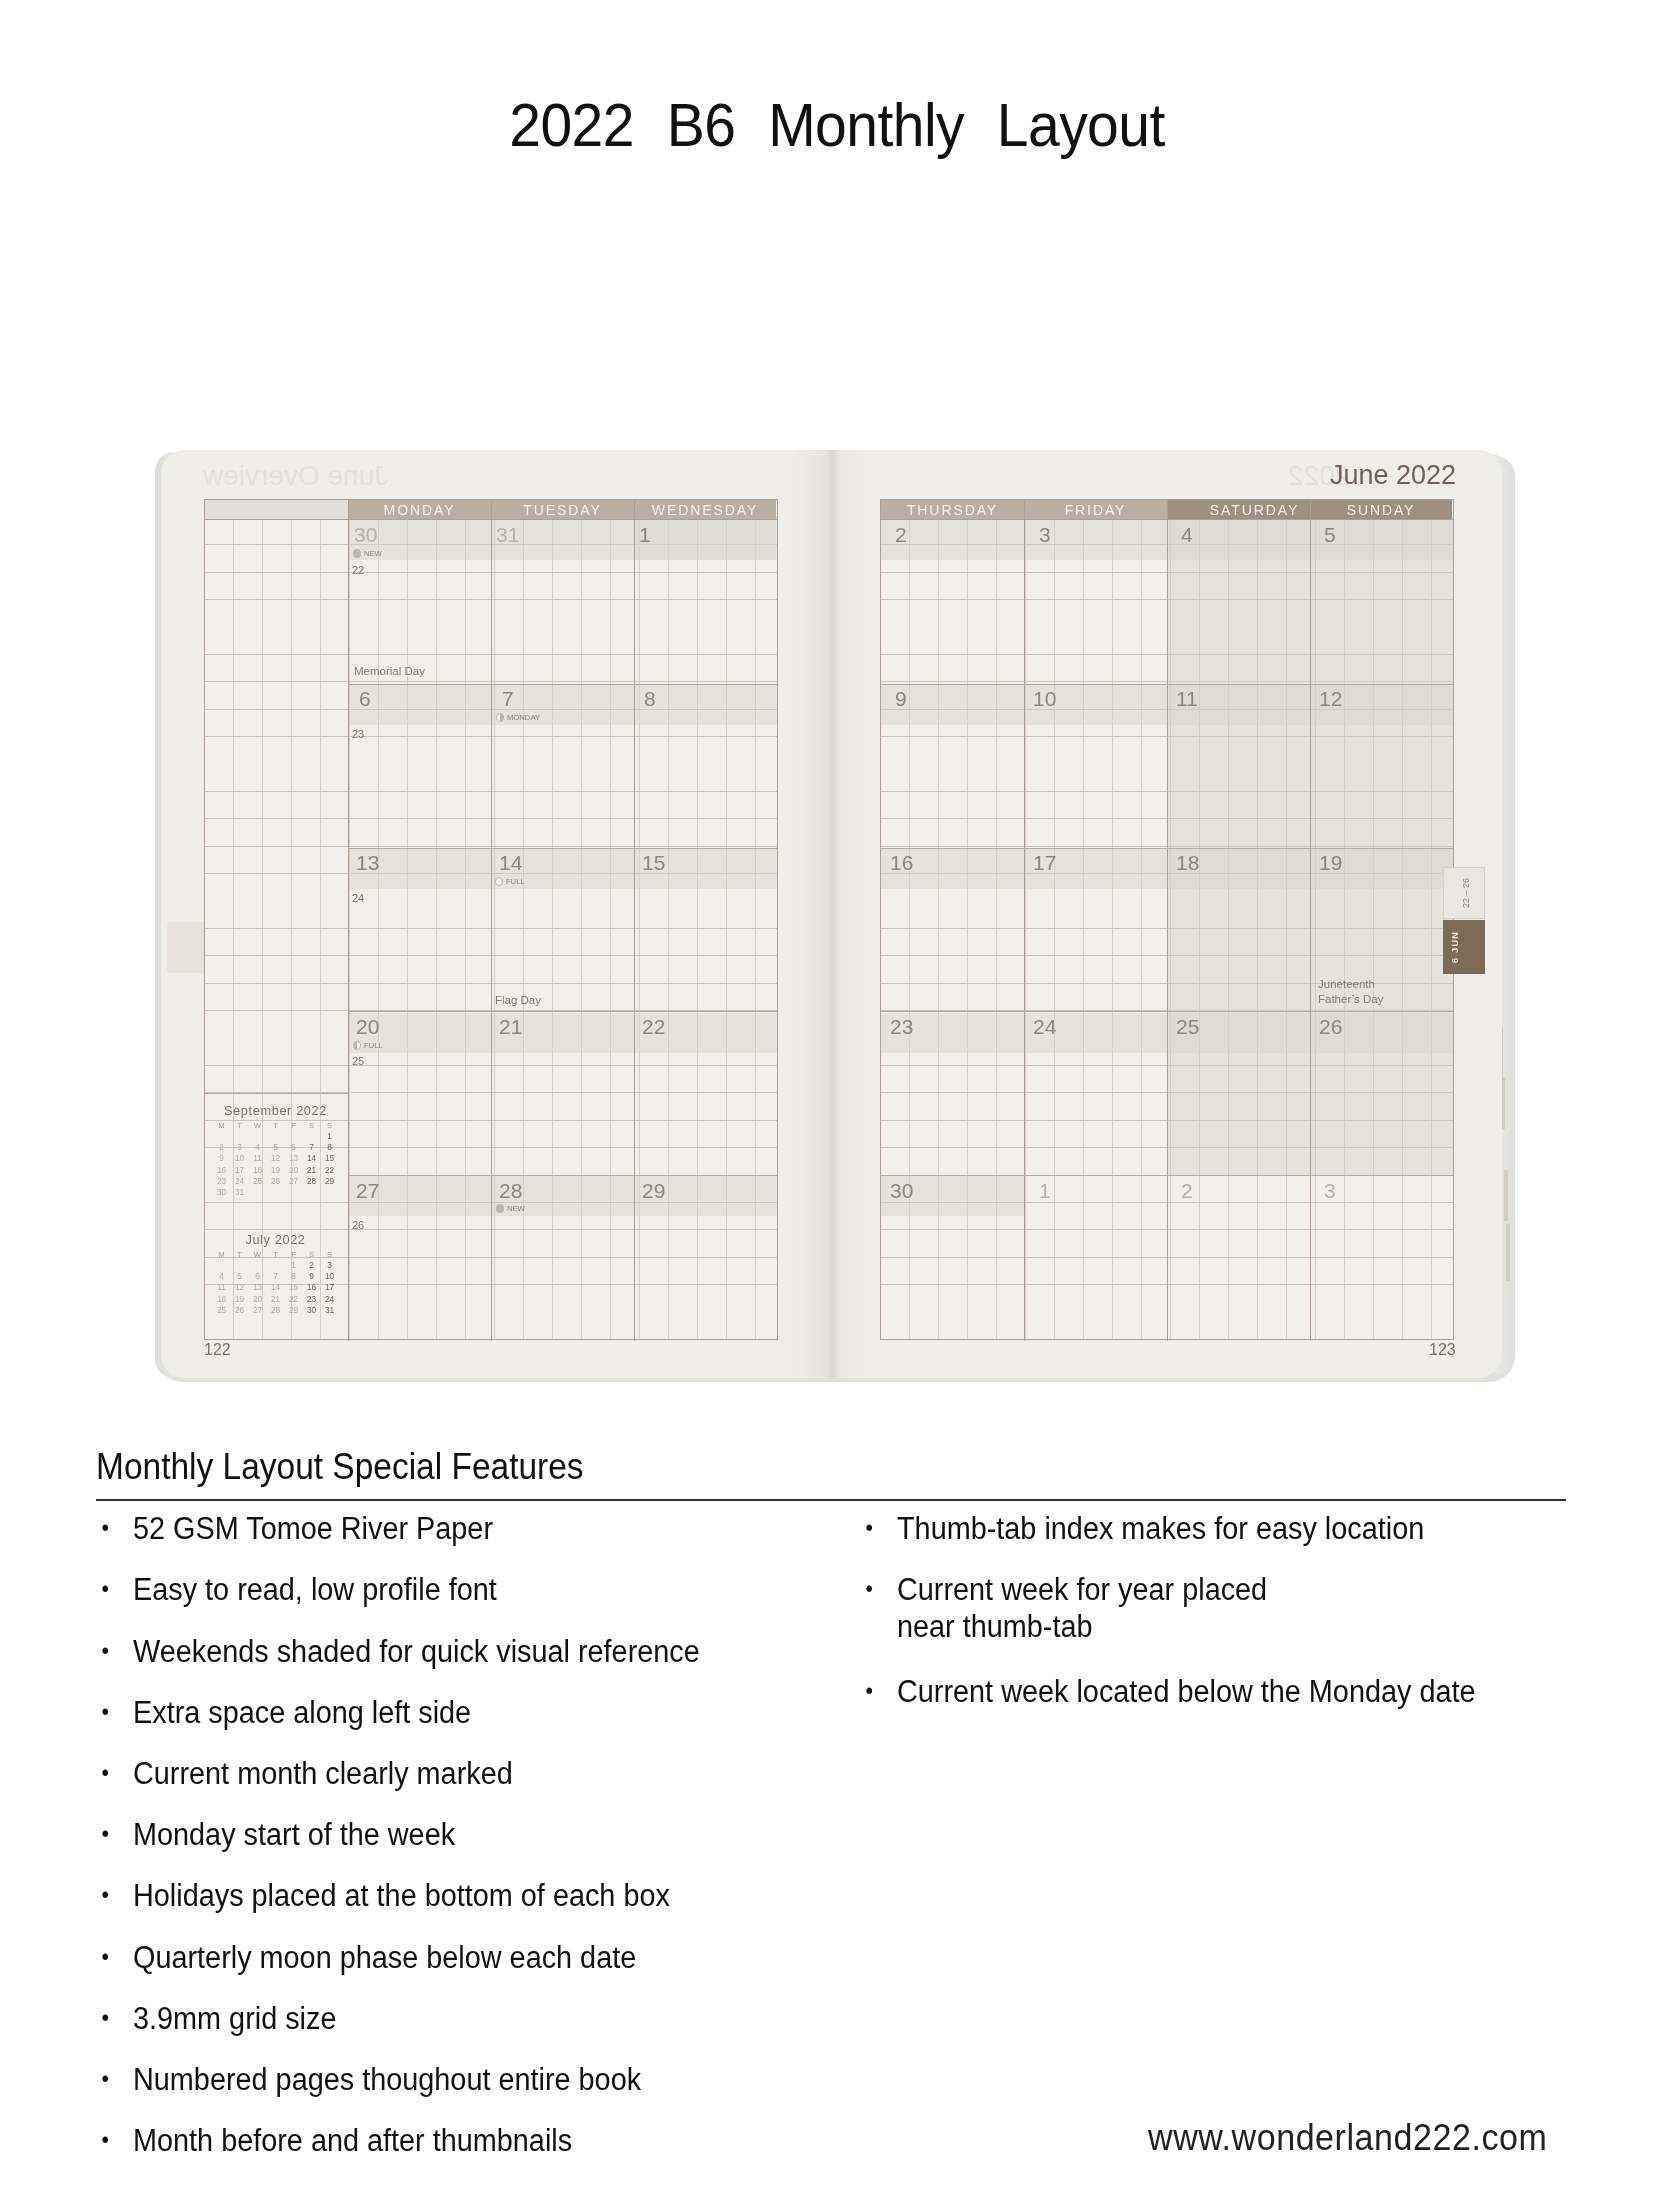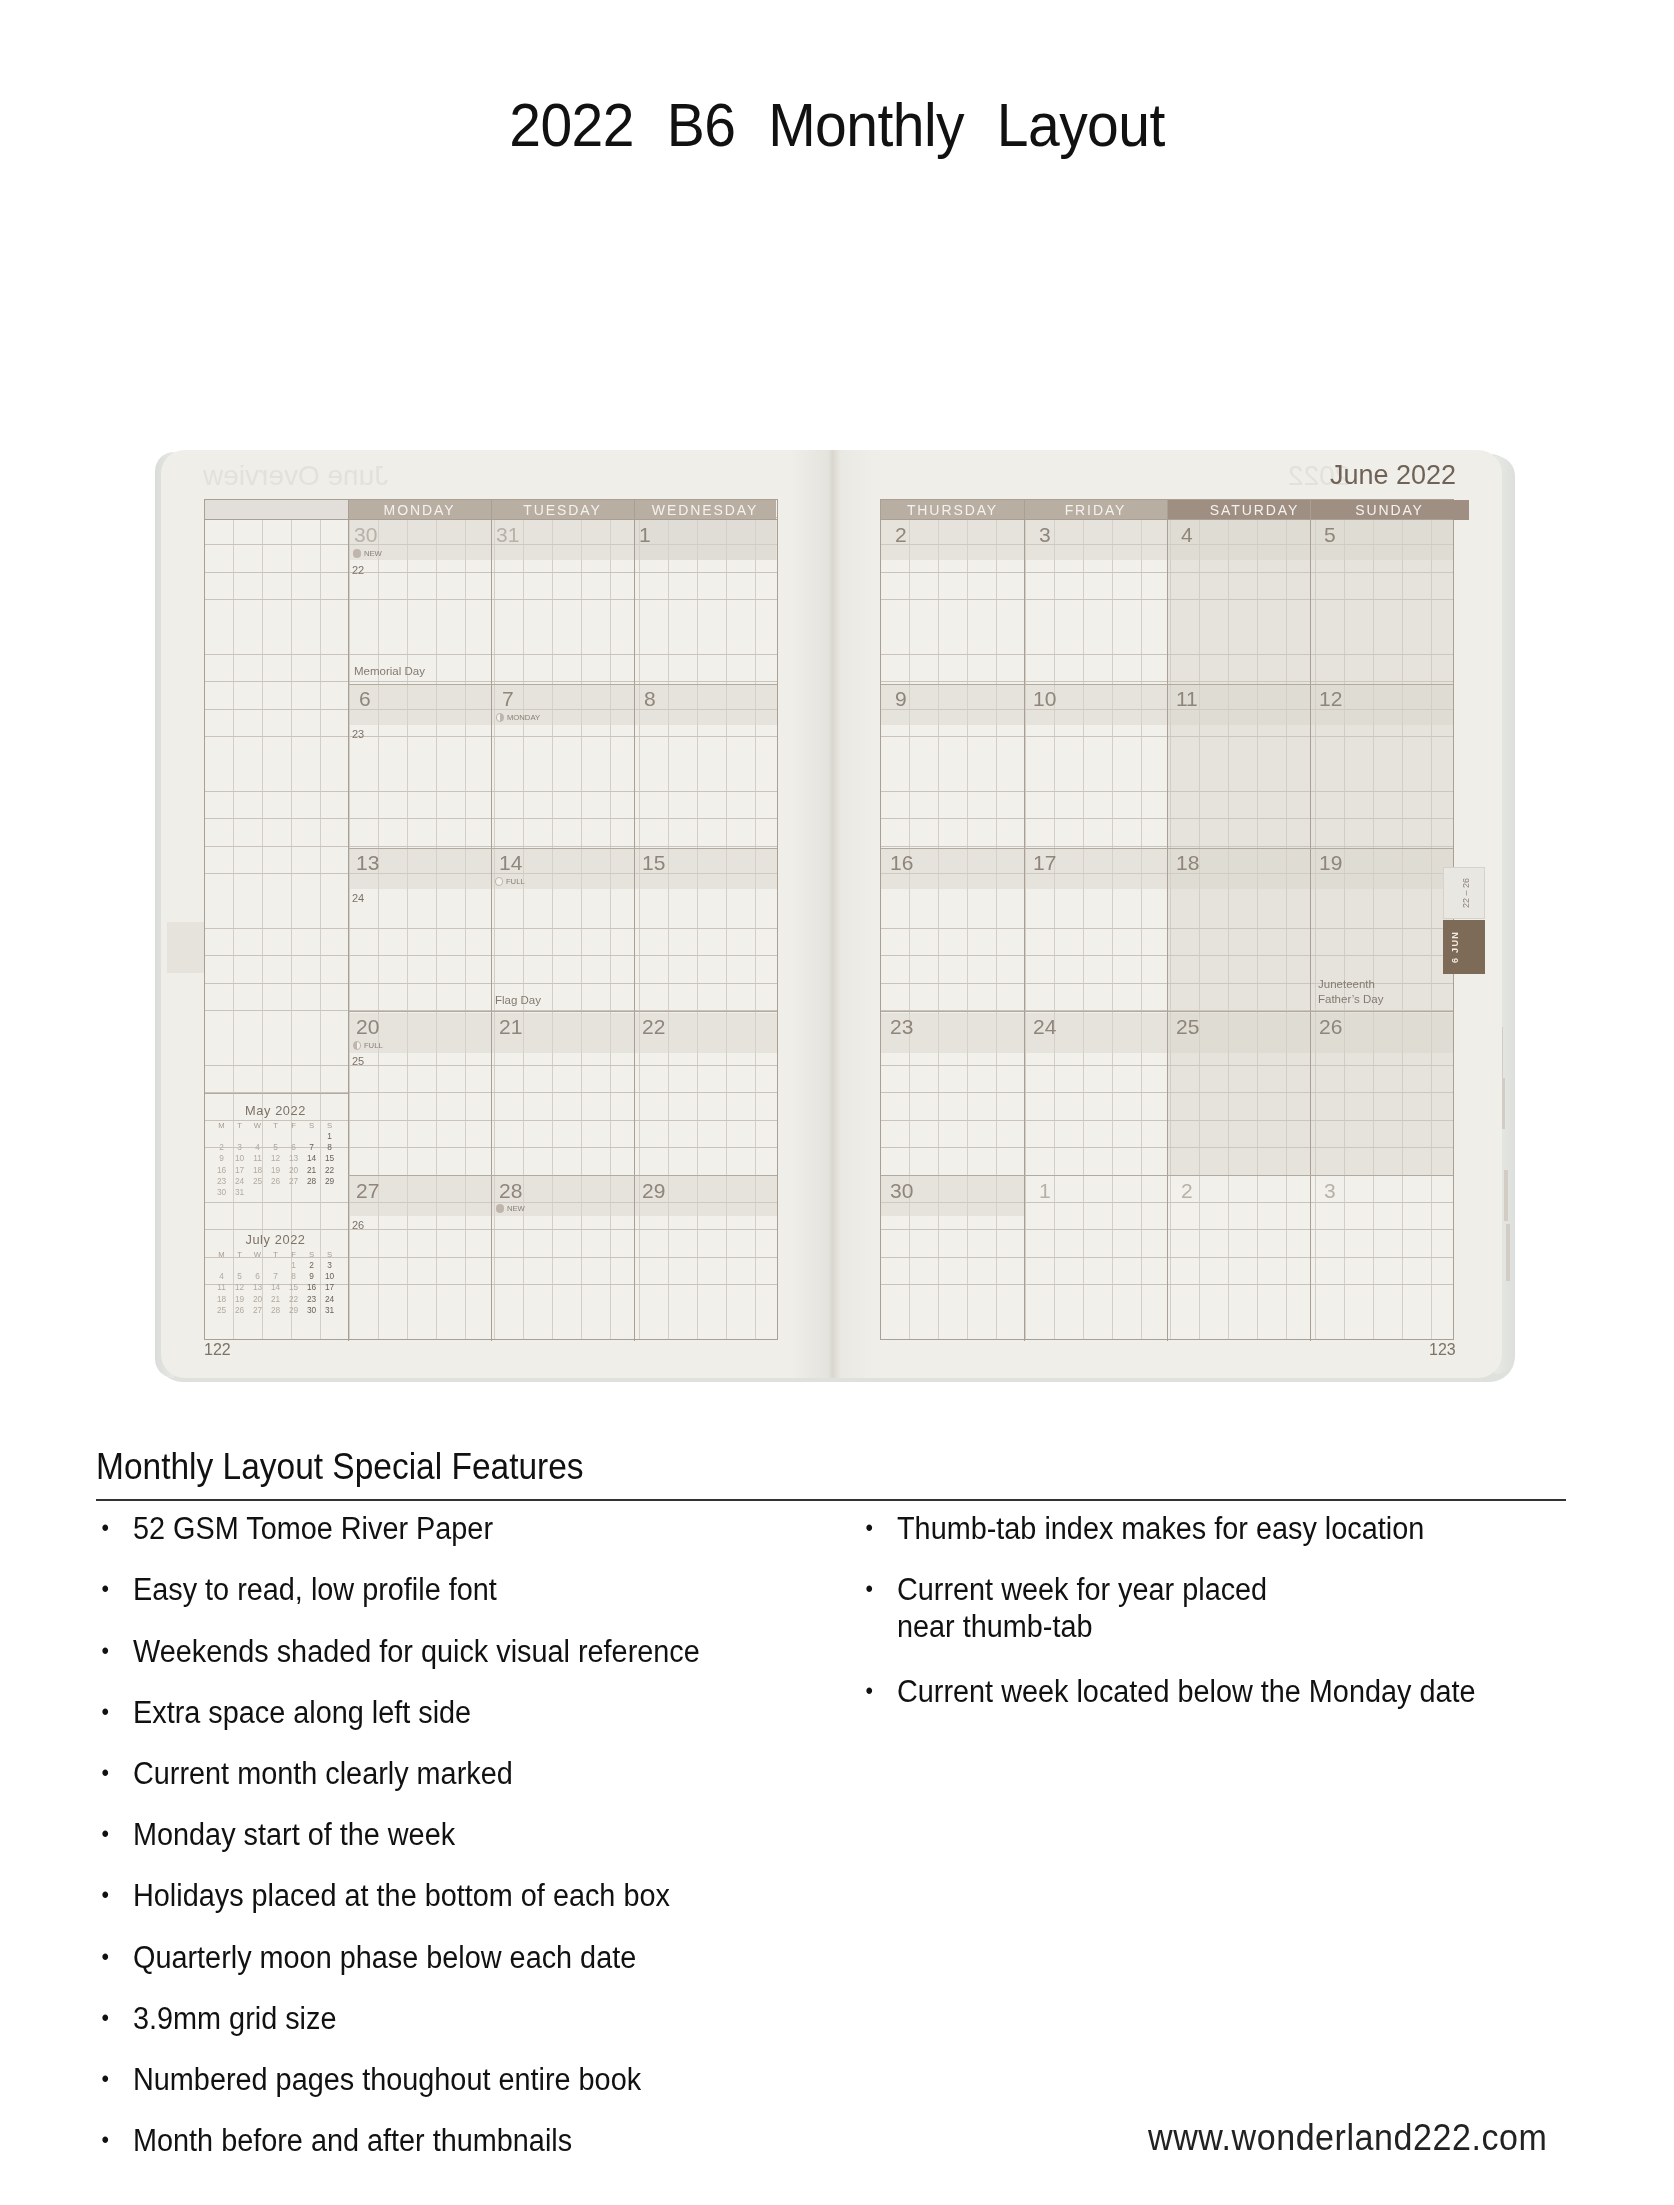--- a/index.html
+++ b/index.html
@@ -165,21 +165,21 @@
     <div class="date" style="left:294px;top:679px;">28</div>
     <div class="date" style="left:437px;top:679px;">29</div>
     <div class="moon" style="left:291px;top:704px;">
         <span class="m new"></span>
         <span>NEW</span>
       </div>
     <div class="wk" style="left:147px;top:719px;">26</div>
   </div>
 
   <div class="mini" style="top:1103px;">
-    <div class="mini-title">May 2022</div>
+    <div class="mini-title">September 2022</div>
     <div class="mini-grid" id="mini-may">
         <span class="h">M</span>
         <span class="h">T</span>
         <span class="h">W</span>
         <span class="h">T</span>
         <span class="h">F</span>
         <span class="h we">S</span>
         <span class="h we">S</span>
         <span></span>
         <span></span>
@@ -273,21 +273,21 @@
       </div>
   </div>
 
   <div class="pageno" style="left:204px;top:1341px;">122</div>
 
   <div class="abs grid grid-bg" style="left:880px;top:499px;width:574px;height:841px;">
     <div class="weekend-col" style="left:286px;width:286px;top:20.4px;height:656px;"></div>
     <div class="hdr weekday" style="left:0;width:143px;">THURSDAY</div>
     <div class="hdr weekday" style="left:143px;width:143px;">FRIDAY</div>
     <div class="hdr weekend" style="left:286px;width:143px;padding-left:16px;">SATURDAY</div>
-    <div class="hdr weekend" style="left:429px;width:159px;">SUNDAY</div>
+    <div class="hdr weekend" style="left:429px;width:142px;">SUNDAY</div>
 
     <div class="band" style="left:0;right:0;top:20.4px;"></div>
     <div class="band" style="left:0;right:0;top:185px;"></div>
     <div class="band" style="left:0;right:0;top:349px;"></div>
     <div class="band" style="left:0;right:0;top:513px;"></div>
     <div class="band" style="left:0;width:143px;top:676px;"></div>
 
     <div class="col-line" style="left:143px;height:841px;"></div>
     <div class="col-line" style="left:286px;height:841px;"></div>
     <div class="col-line" style="left:429px;height:841px;"></div>

